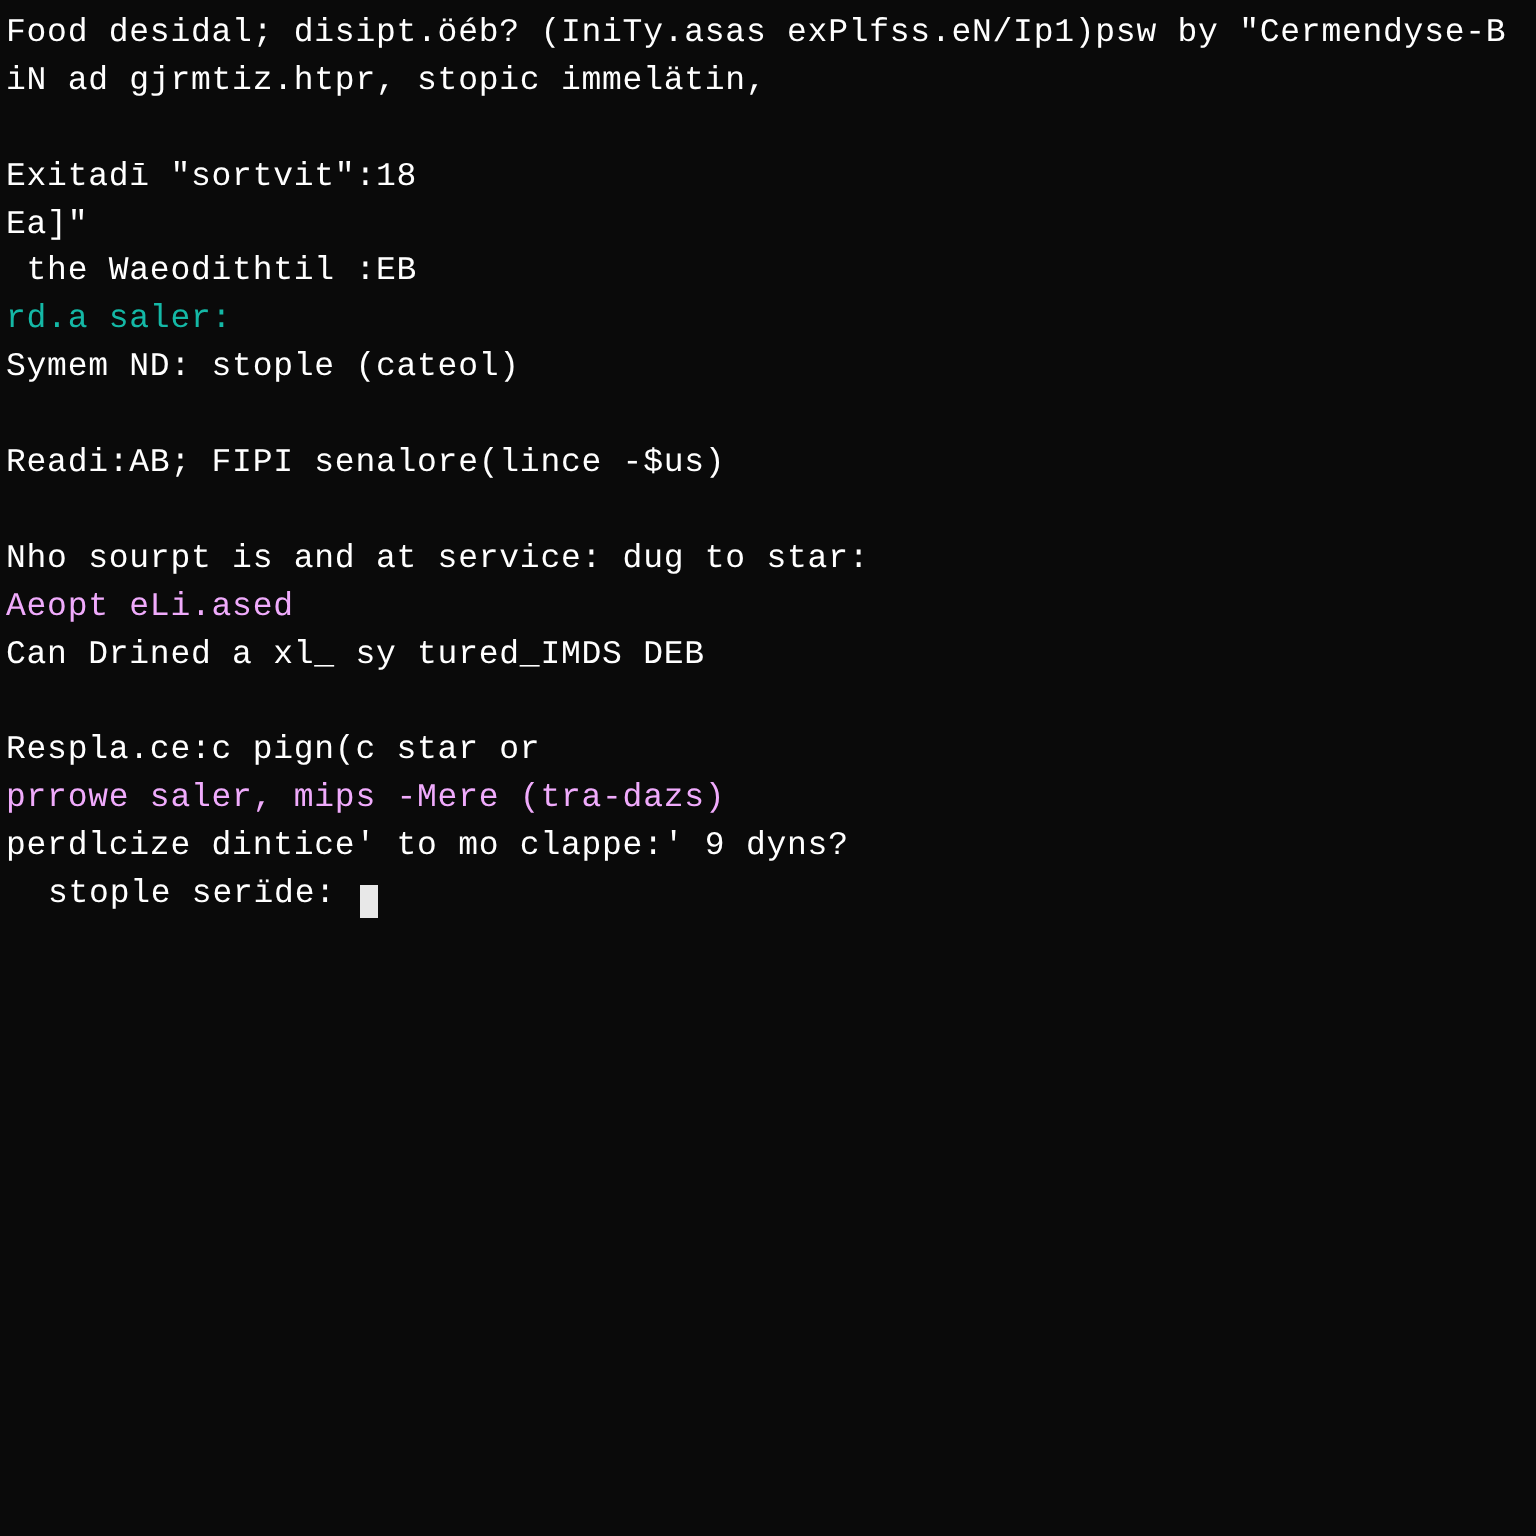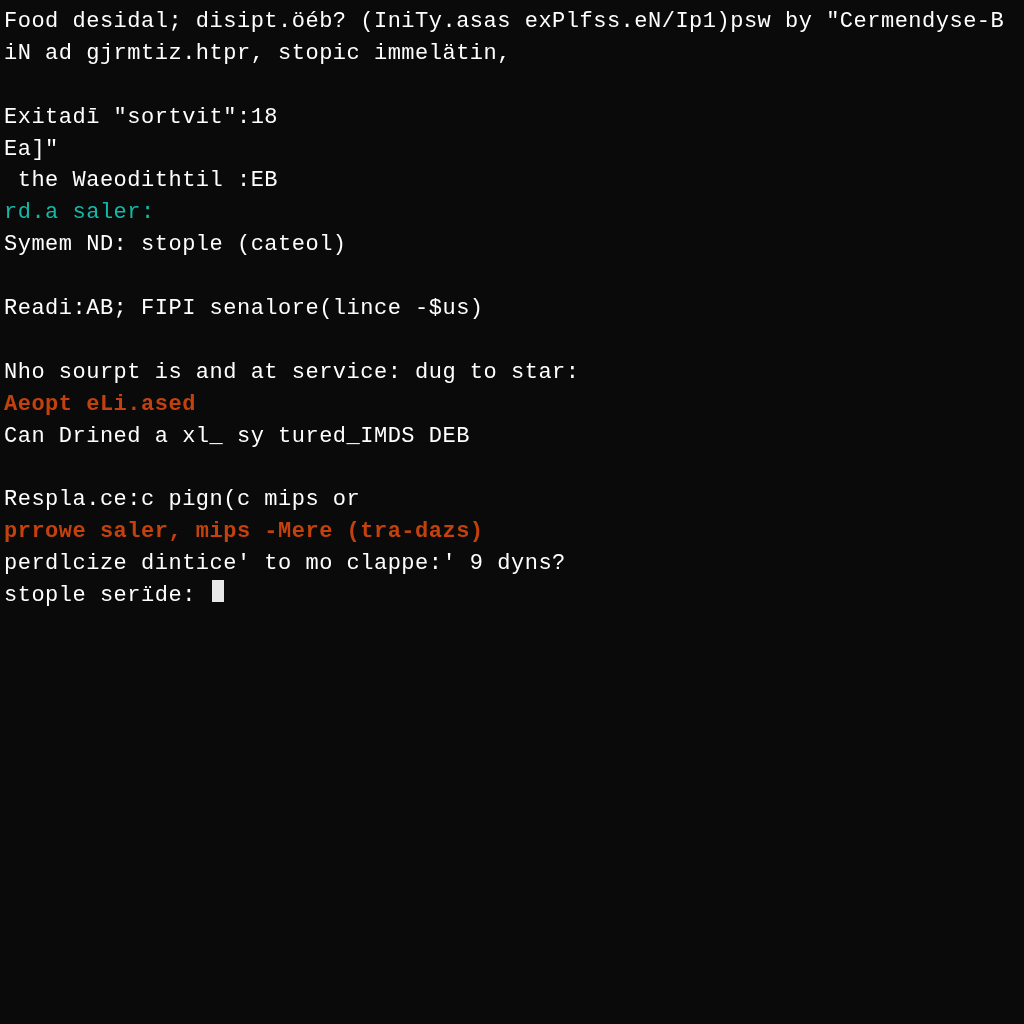--- a/index.html
+++ b/index.html
@@ -24,41 +24,42 @@
     }
     .line {
       white-space: pre-wrap;
       letter-spacing: 0.5px;
     }
     .bright {
       color: #ffffff;
       font-weight: 400;
     }
     .normal {
-      color: #c2410c;
-      font-weight: 700;
+      color: #f0abfc;
+      font-weight: 400;
     }
     .dim {
       color: #14b8a6;
       font-weight: 400;
     }
     .blank {
       height: 1.45em;
     }
     .cursor {
       display: inline-block;
       width: 12px;
       height: 22px;
       background: #e8e8e8;
       vertical-align: text-bottom;
       margin-left: 2px;
     }
     .prompt-line {
       display: flex;
-      align-items: flex-start;
+      align-items: flex-end;
+      margin-left: 28px;
     }
   </style>
 </head>
 <body>
 
 <div class="terminal">
   <div id="lines-container">
       <div class="line bright">Food desidal; disipt.öéb? (IniTy.asas exPlfss.eN/Ip1)psw by "Cermendyse-B</div>
       <div class="line bright">iN ad gjrmtiz.htpr, stopic immelätin,</div>
       <div class="blank"></div>
@@ -67,21 +68,21 @@
       <div class="line bright"> the Waeodithtil :EB</div>
       <div class="line dim">rd.a saler:</div>
       <div class="line bright">Symem ND: stople (cateol)</div>
       <div class="blank"></div>
       <div class="line bright">Readi:AB; FIPI senalore(lince -$us)</div>
       <div class="blank"></div>
       <div class="line bright">Nho sourpt is and at service: dug to star:</div>
       <div class="line normal">Aeopt eLi.ased</div>
       <div class="line bright">Can Drined a xl_ sy tured_IMDS DEB</div>
       <div class="blank"></div>
-      <div class="line bright">Respla.ce:c pign(c mips or</div>
+      <div class="line bright">Respla.ce:c pign(c star or</div>
       <div class="line normal">prrowe saler, mips -Mere (tra-dazs)</div>
       <div class="line bright">perdlcize dintice' to mo clappe:' 9 dyns?</div>
     </div>
   <div class="prompt-line">
     <span class="line bright">stople serïde: </span>
     <span class="cursor"></span>
   </div>
 </div>
 
 </body></html>

